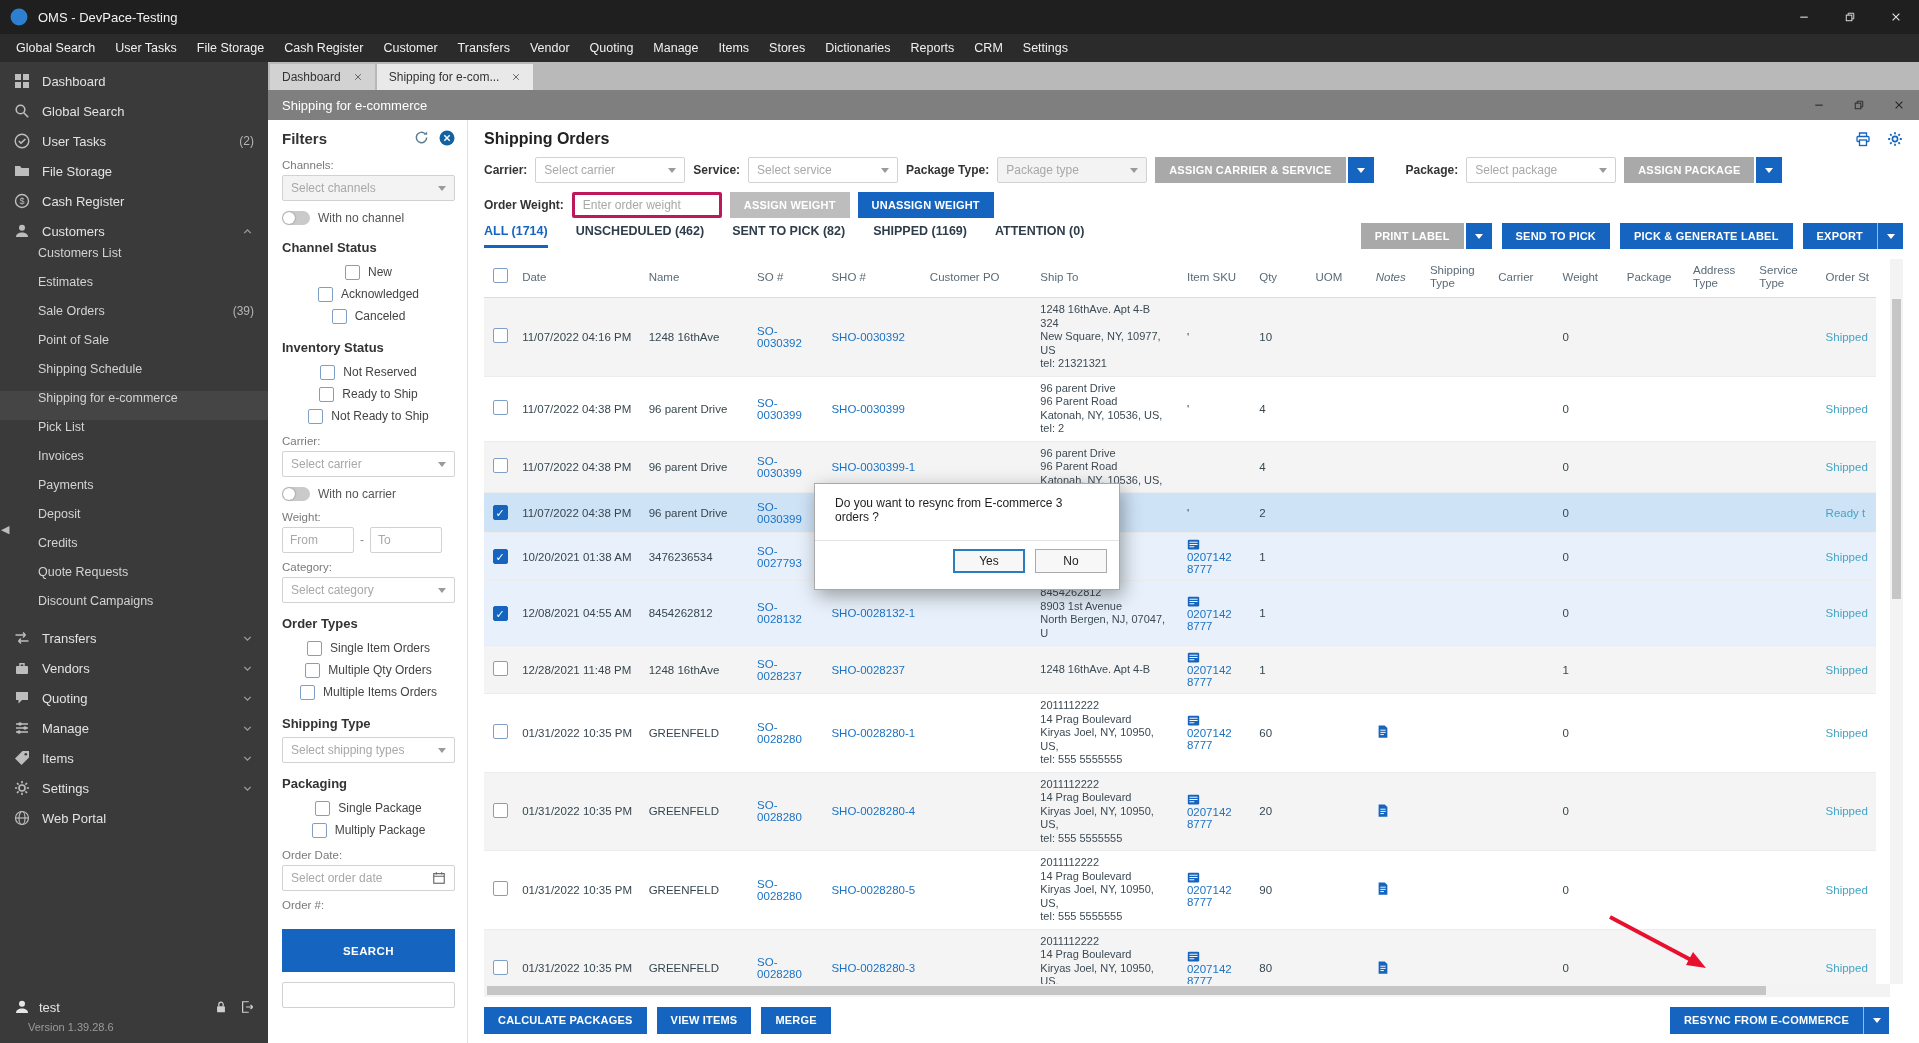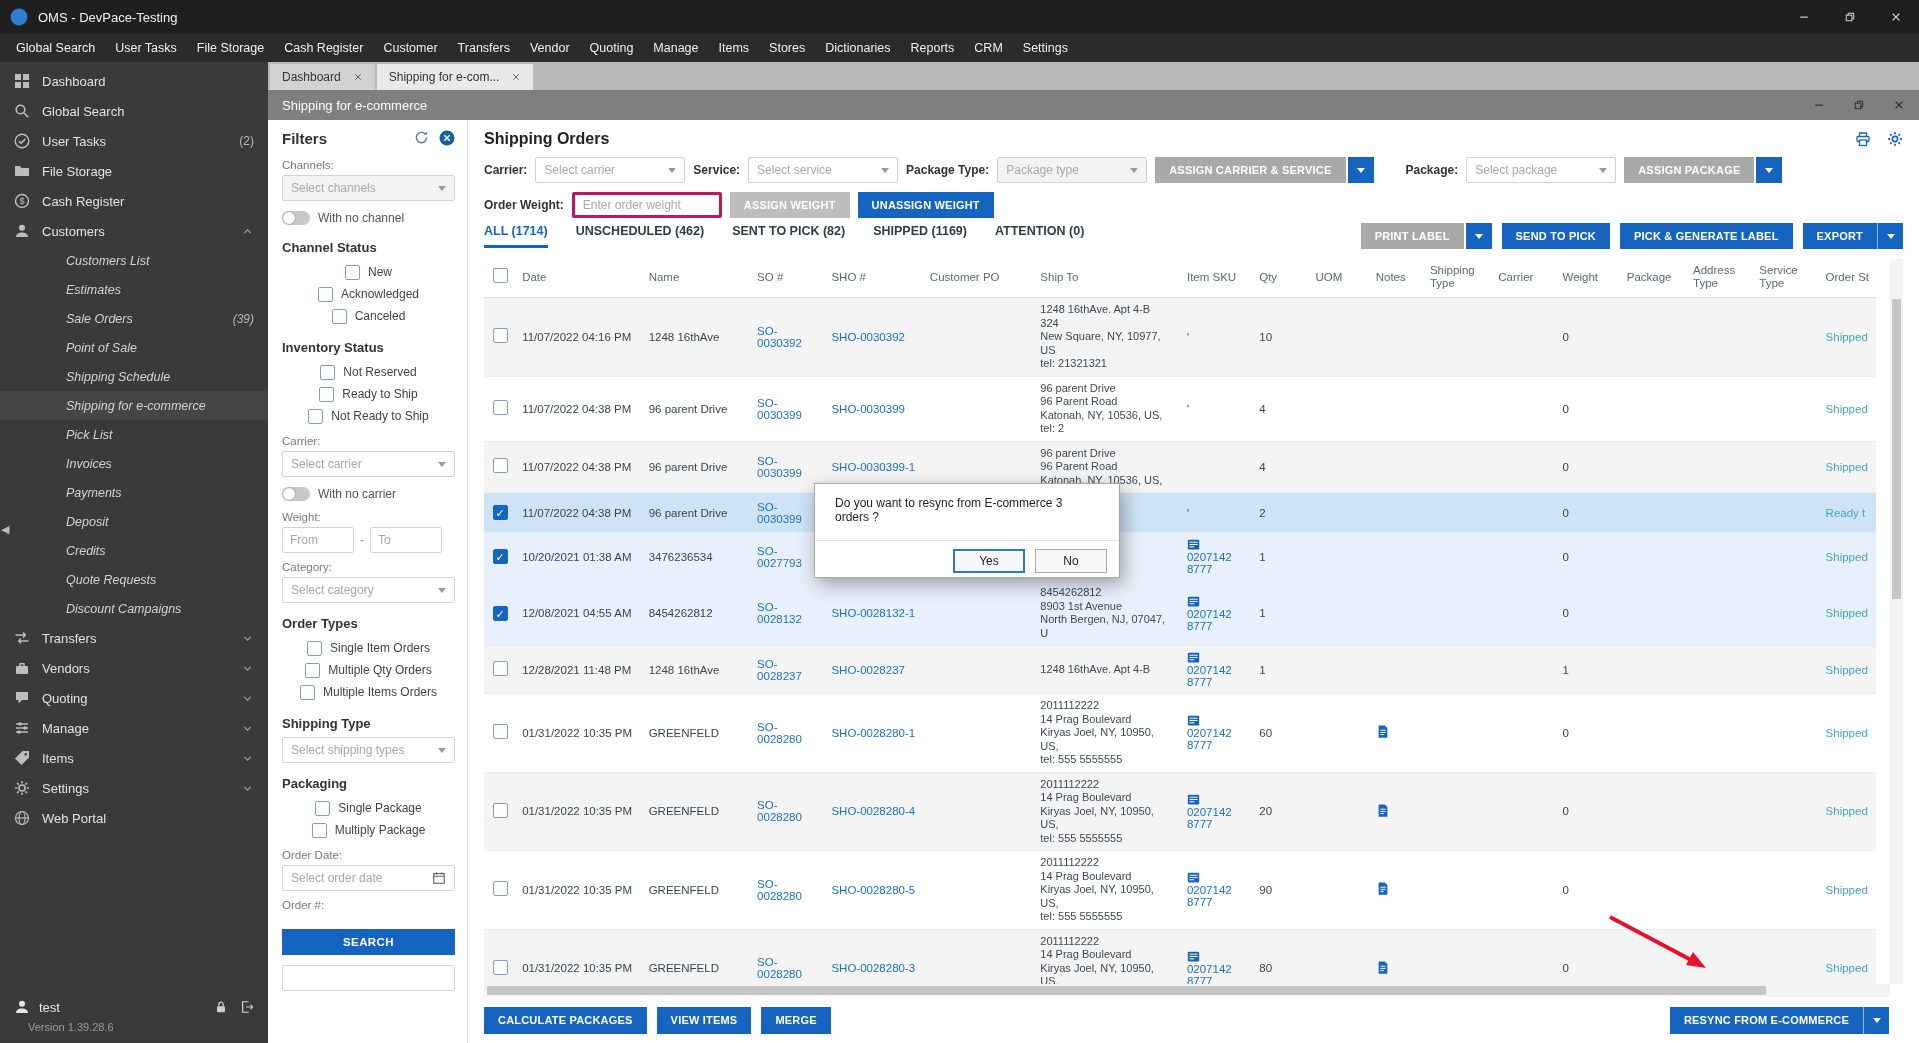--- a/index.html
+++ b/index.html
@@ -23,21 +23,21 @@
   .menu-item { color:#f0f0f0; font-size:12.5px; padding:0 10px; height:100%; display:flex; align-items:center; cursor:default; }
 
   
   .bodyrow { display:flex; height:981px; }
 
   
   .sidebar { width:268px; background:#3a3a3a; color:#dcdcdc; display:flex; flex-direction:column; position:relative; flex:none; }
   .side-list { padding-top:4px; }
   .side-item { height:30px; display:flex; align-items:center; gap:12px; padding:0 14px; font-size:13px; color:#e2e2e2; cursor:default; }
   .side-icon { width:16px; height:16px; color:#bdbdbd; flex:none; }
-  .side-subitem { height:29px; display:flex; align-items:center; padding:0 14px 0 66px; font-size:12.5px; color:#d3d3d3; cursor:default;font-style:italic; }
+  .side-subitem { height:29px; display:flex; padding:0 14px 0 38px; font-size:12.5px; color:#d3d3d3; cursor:default; }
   .side-subitem.active { background:#454545; }
   .side-badge { margin-left:auto; color:#b5b5b5; font-size:12px; }
   .side-chevron { margin-left:auto; width:13px; height:13px; color:#9e9e9e; }
   .side-footer { margin-top:auto; }
   .user-row { display:flex; align-items:center; gap:9px; padding:9px 14px 2px 14px; font-size:13px; color:#e6e6e6; }
   .user-icons { margin-left:auto; display:flex; gap:12px; color:#cfcfcf; }
   .version { font-size:11px; color:#9b9b9b; padding:4px 14px 10px 28px; }
   .collapse-arrow { position:absolute; left:1px; top:47%; color:#bdbdbd; font-size:11px; }
 
   
@@ -72,21 +72,21 @@
   .checkbox.checked::after { content:"✓"; display:block; color:#fff; font-size:11px; line-height:14px; text-align:center; }
   .check-label { font-size:12px; color:#444; }
   .weight-row { display:flex; align-items:center; gap:6px; }
   .weight-row input { width:72px; height:26px; border:1px solid #d2d2d2; border-radius:2px; padding:0 7px; font-size:12px; color:#333; }
   .weight-row input::placeholder { color:#a8a8a8; }
   .sep { color:#888; }
   .date-input { display:flex; align-items:center; border:1px solid #d2d2d2; height:26px; border-radius:2px; padding:0 8px; }
   .date-input input { border:none; outline:none; flex:1; font-size:12px; min-width:0; }
   .date-input input::placeholder { color:#a8a8a8; }
   .date-input .icon { width:14px; height:14px; color:#666; }
-  .search-btn { margin-top:14px; height:26px; background:#1565c0; color:#fff; border:none; font-weight:bold; font-size:11.5px; letter-spacing:.4px; width:100%; }
+  .search-btn { margin-top:14px; height:43px; background:#1565c0; color:#fff; border:none; font-weight:bold; font-size:11.5px; letter-spacing:.4px; width:100%; }
   .partial-input { margin-top:10px; height:26px; border:1px solid #d2d2d2; border-radius:2px; flex:none; }
 
   
   .main { flex:1; display:flex; flex-direction:column; padding:10px 16px 0 16px; min-width:0; position:relative; }
   .m-head { display:flex; align-items:center; }
   .m-head h1 { font-size:16px; color:#222; font-weight:bold; }
   .m-head-icons { margin-left:auto; display:flex; gap:16px; color:#1565c0; align-items:center; }
   .toolbar { display:flex; align-items:center; gap:8px; margin-top:9px; }
   .tb-label { font-size:12px; font-weight:bold; color:#333; white-space:nowrap; }
   .w150 { width:150px; flex:none; }
@@ -121,21 +121,21 @@
   th:nth-child(1), td:nth-child(1){ width:32px; }
   th:nth-child(2), td:nth-child(2){ width:126px; }
   th:nth-child(3), td:nth-child(3){ width:108px; }
   th:nth-child(4), td:nth-child(4){ width:74px; }
   th:nth-child(5), td:nth-child(5){ width:98px; }
   th:nth-child(6), td:nth-child(6){ width:110px; }
   th:nth-child(7), td:nth-child(7){ width:146px; }
   th:nth-child(8), td:nth-child(8){ width:72px; }
   th:nth-child(9), td:nth-child(9){ width:56px; }
   th:nth-child(10), td:nth-child(10){ width:60px; }
-  th:nth-child(11), td:nth-child(11){ width:54px; }
+  th:nth-child(11), td:nth-child(11){ width:54px;font-style:italic; }
   th:nth-child(12), td:nth-child(12){ width:68px; }
   th:nth-child(13), td:nth-child(13){ width:64px; }
   th:nth-child(14), td:nth-child(14){ width:64px; }
   th:nth-child(15), td:nth-child(15){ width:66px; }
   th:nth-child(16), td:nth-child(16){ width:66px; }
   th:nth-child(17), td:nth-child(17){ width:66px; }
   th:nth-child(18), td:nth-child(18){ width:56px; }
   .link { color:#1b72c4; text-decoration:none; cursor:pointer; }
   .c-shipto { white-space:pre-line; font-size:11px; line-height:13.5px; color:#3c4a54; }
   .c-status { color:#45a4c4; white-space:nowrap; }
@@ -153,21 +153,21 @@
 
   .footerbar { height:46px; display:flex; align-items:center; gap:10px; padding:9px 0; }
   .footerbar .right { margin-left:auto; margin-right:14px; }
   .footerbar .btn { height:27px; }
 
   
   .dialog { position:absolute; left:814px; top:483px; width:306px; background:#fff; border:1px solid #a9a9a9; box-shadow:3px 6px 18px rgba(0,0,0,.35); z-index:60; }
   .d-head { display:flex; align-items:center; padding:8px 10px 6px; font-size:12.5px; color:#333; }
   .d-close { margin-left:auto; width:13px; height:13px; color:#8a8a8a; }
   .d-body { padding:12px 20px 16px; font-size:12px; color:#1f1f1f; }
-  .d-foot { display:flex; justify-content:flex-end; gap:10px; padding:8px 12px 4px; border-top:1px solid #e3e3e3; }
+  .d-foot { display:flex; justify-content:flex-end; gap:10px; padding:8px 12px 16px; border-top:1px solid #e3e3e3; }
   .d-btn { min-width:72px; height:24px; background:#f7f7f7; border:1px solid #ababab; font-size:12px; color:#222; font-family:"Liberation Sans",sans-serif; }
   .d-btn.primary { border:2px solid #2a7ebe; }
 
   .red-arrow { position:absolute; left:1590px; top:905px; width:140px; height:80px; z-index:70; pointer-events:none;}
 </style>
 </head>
 <body>
 
 <div class="app">
 

